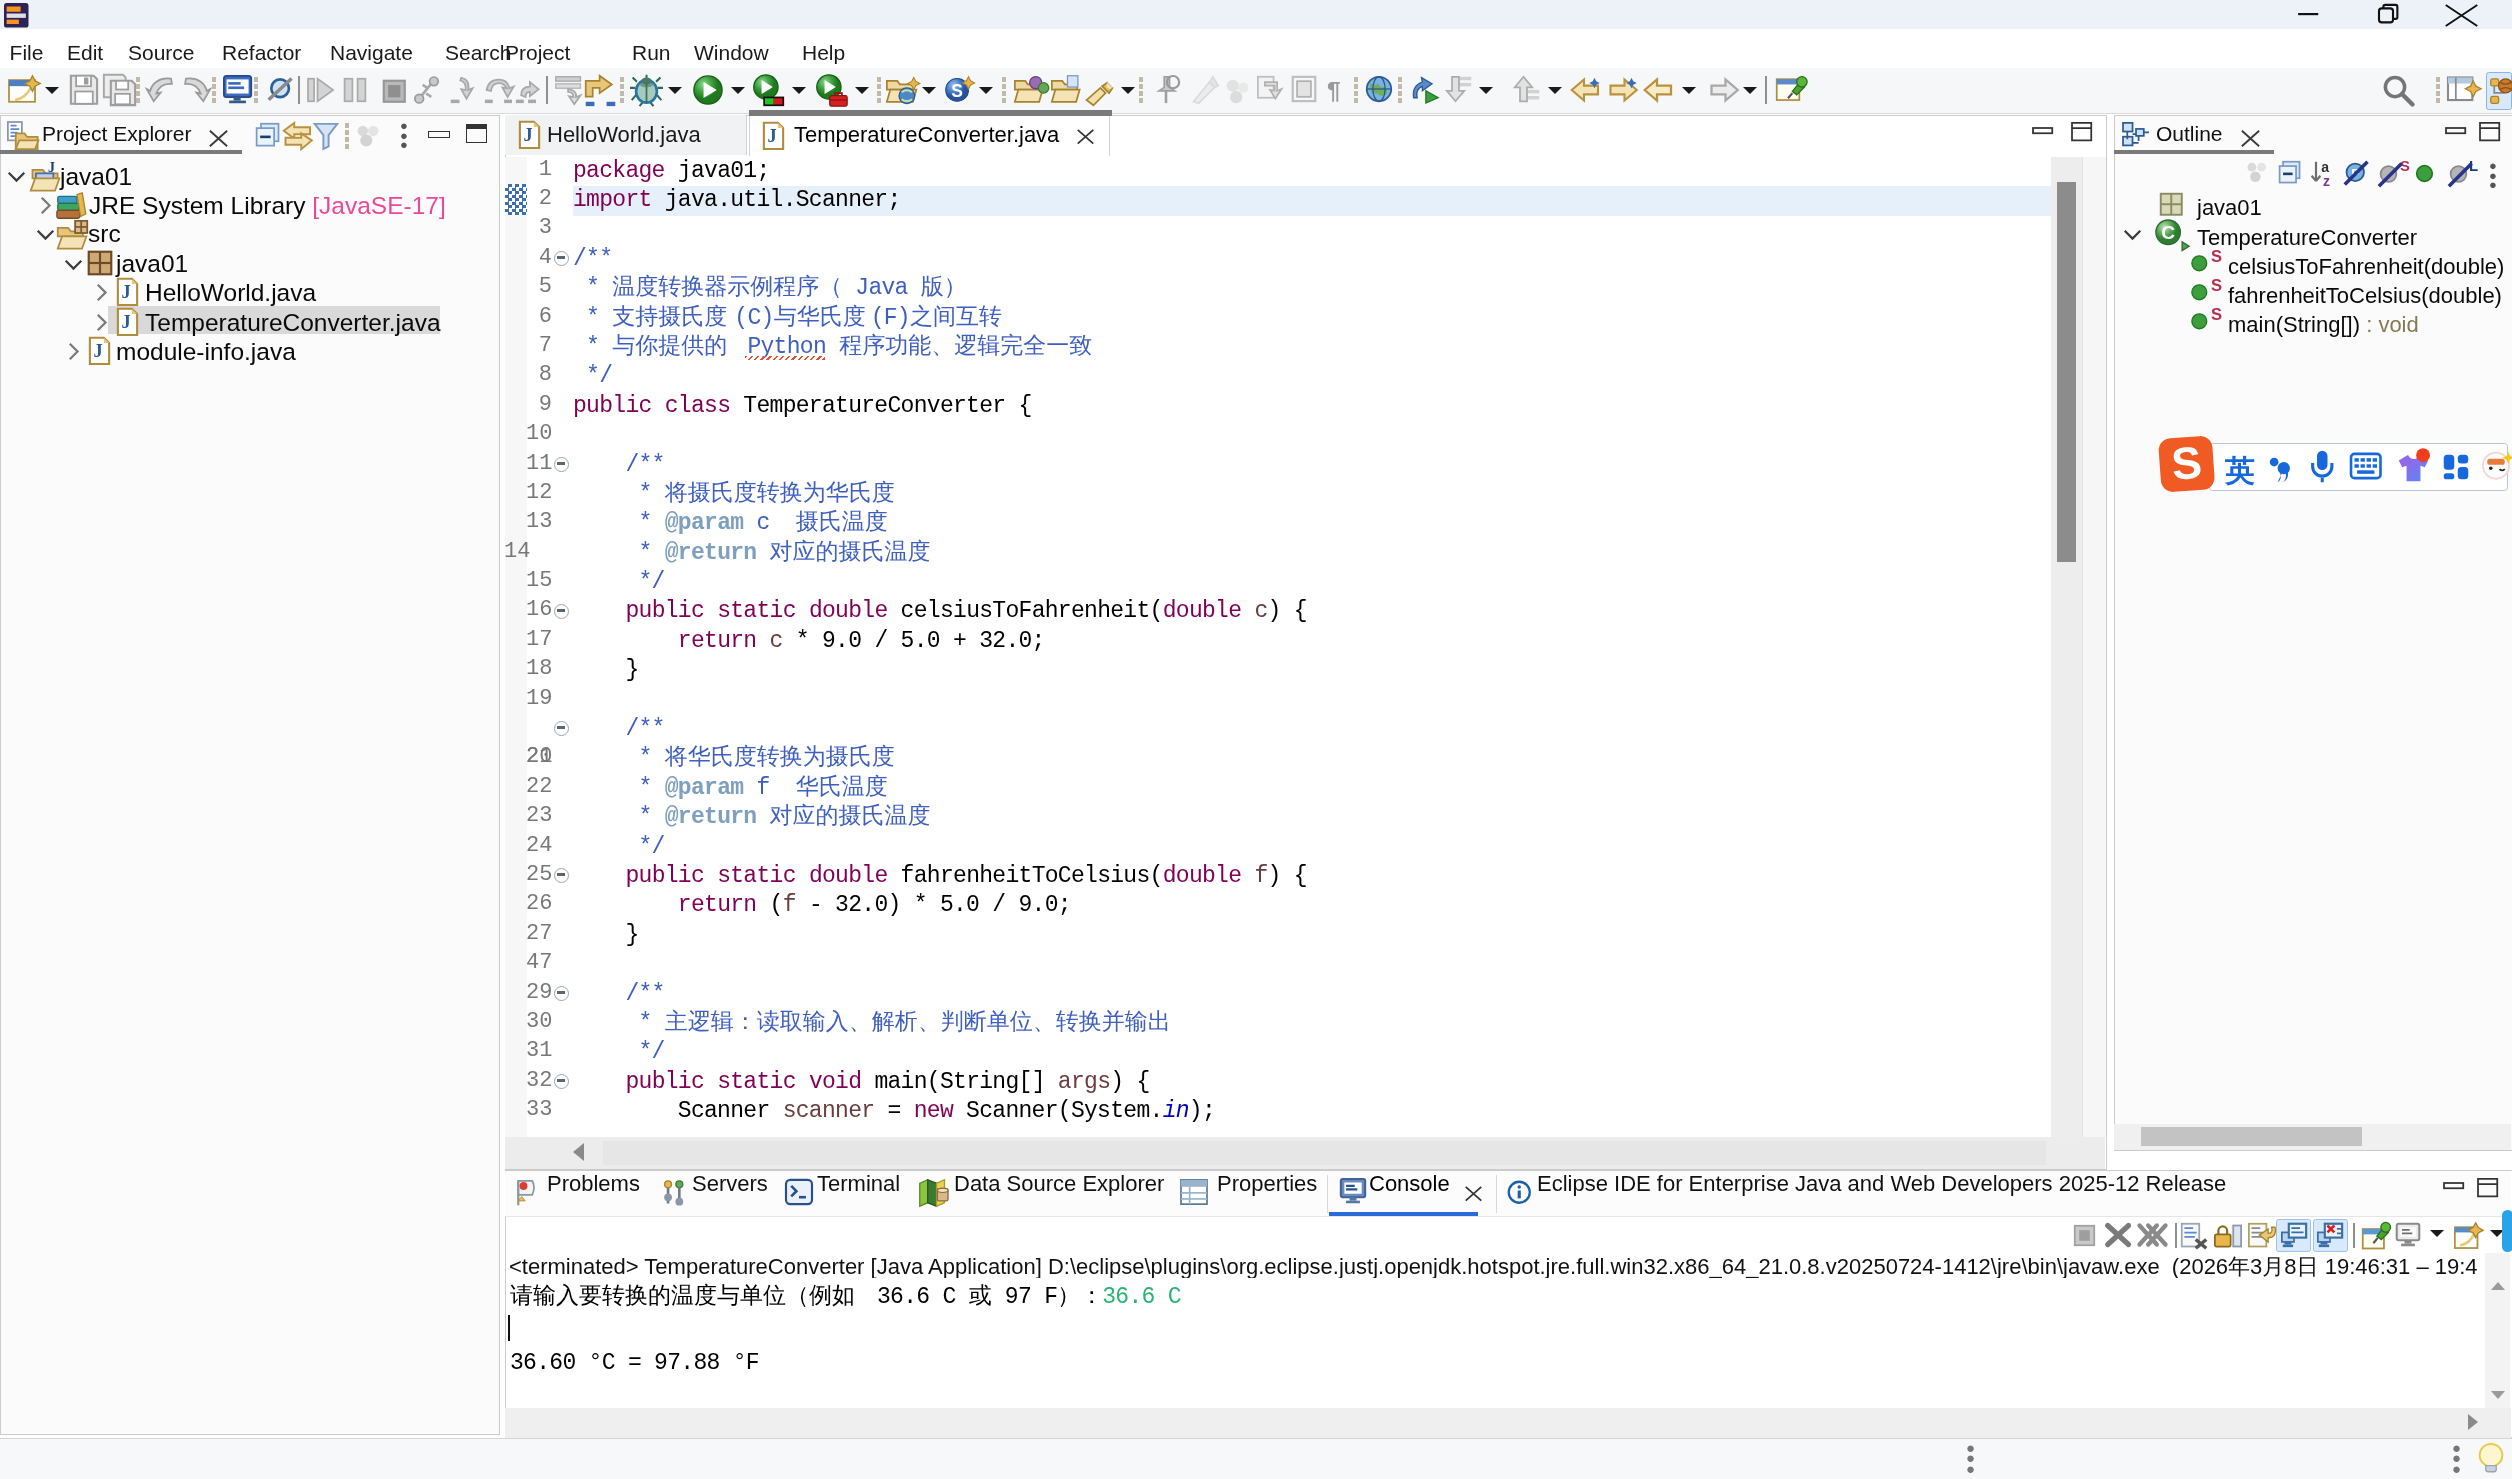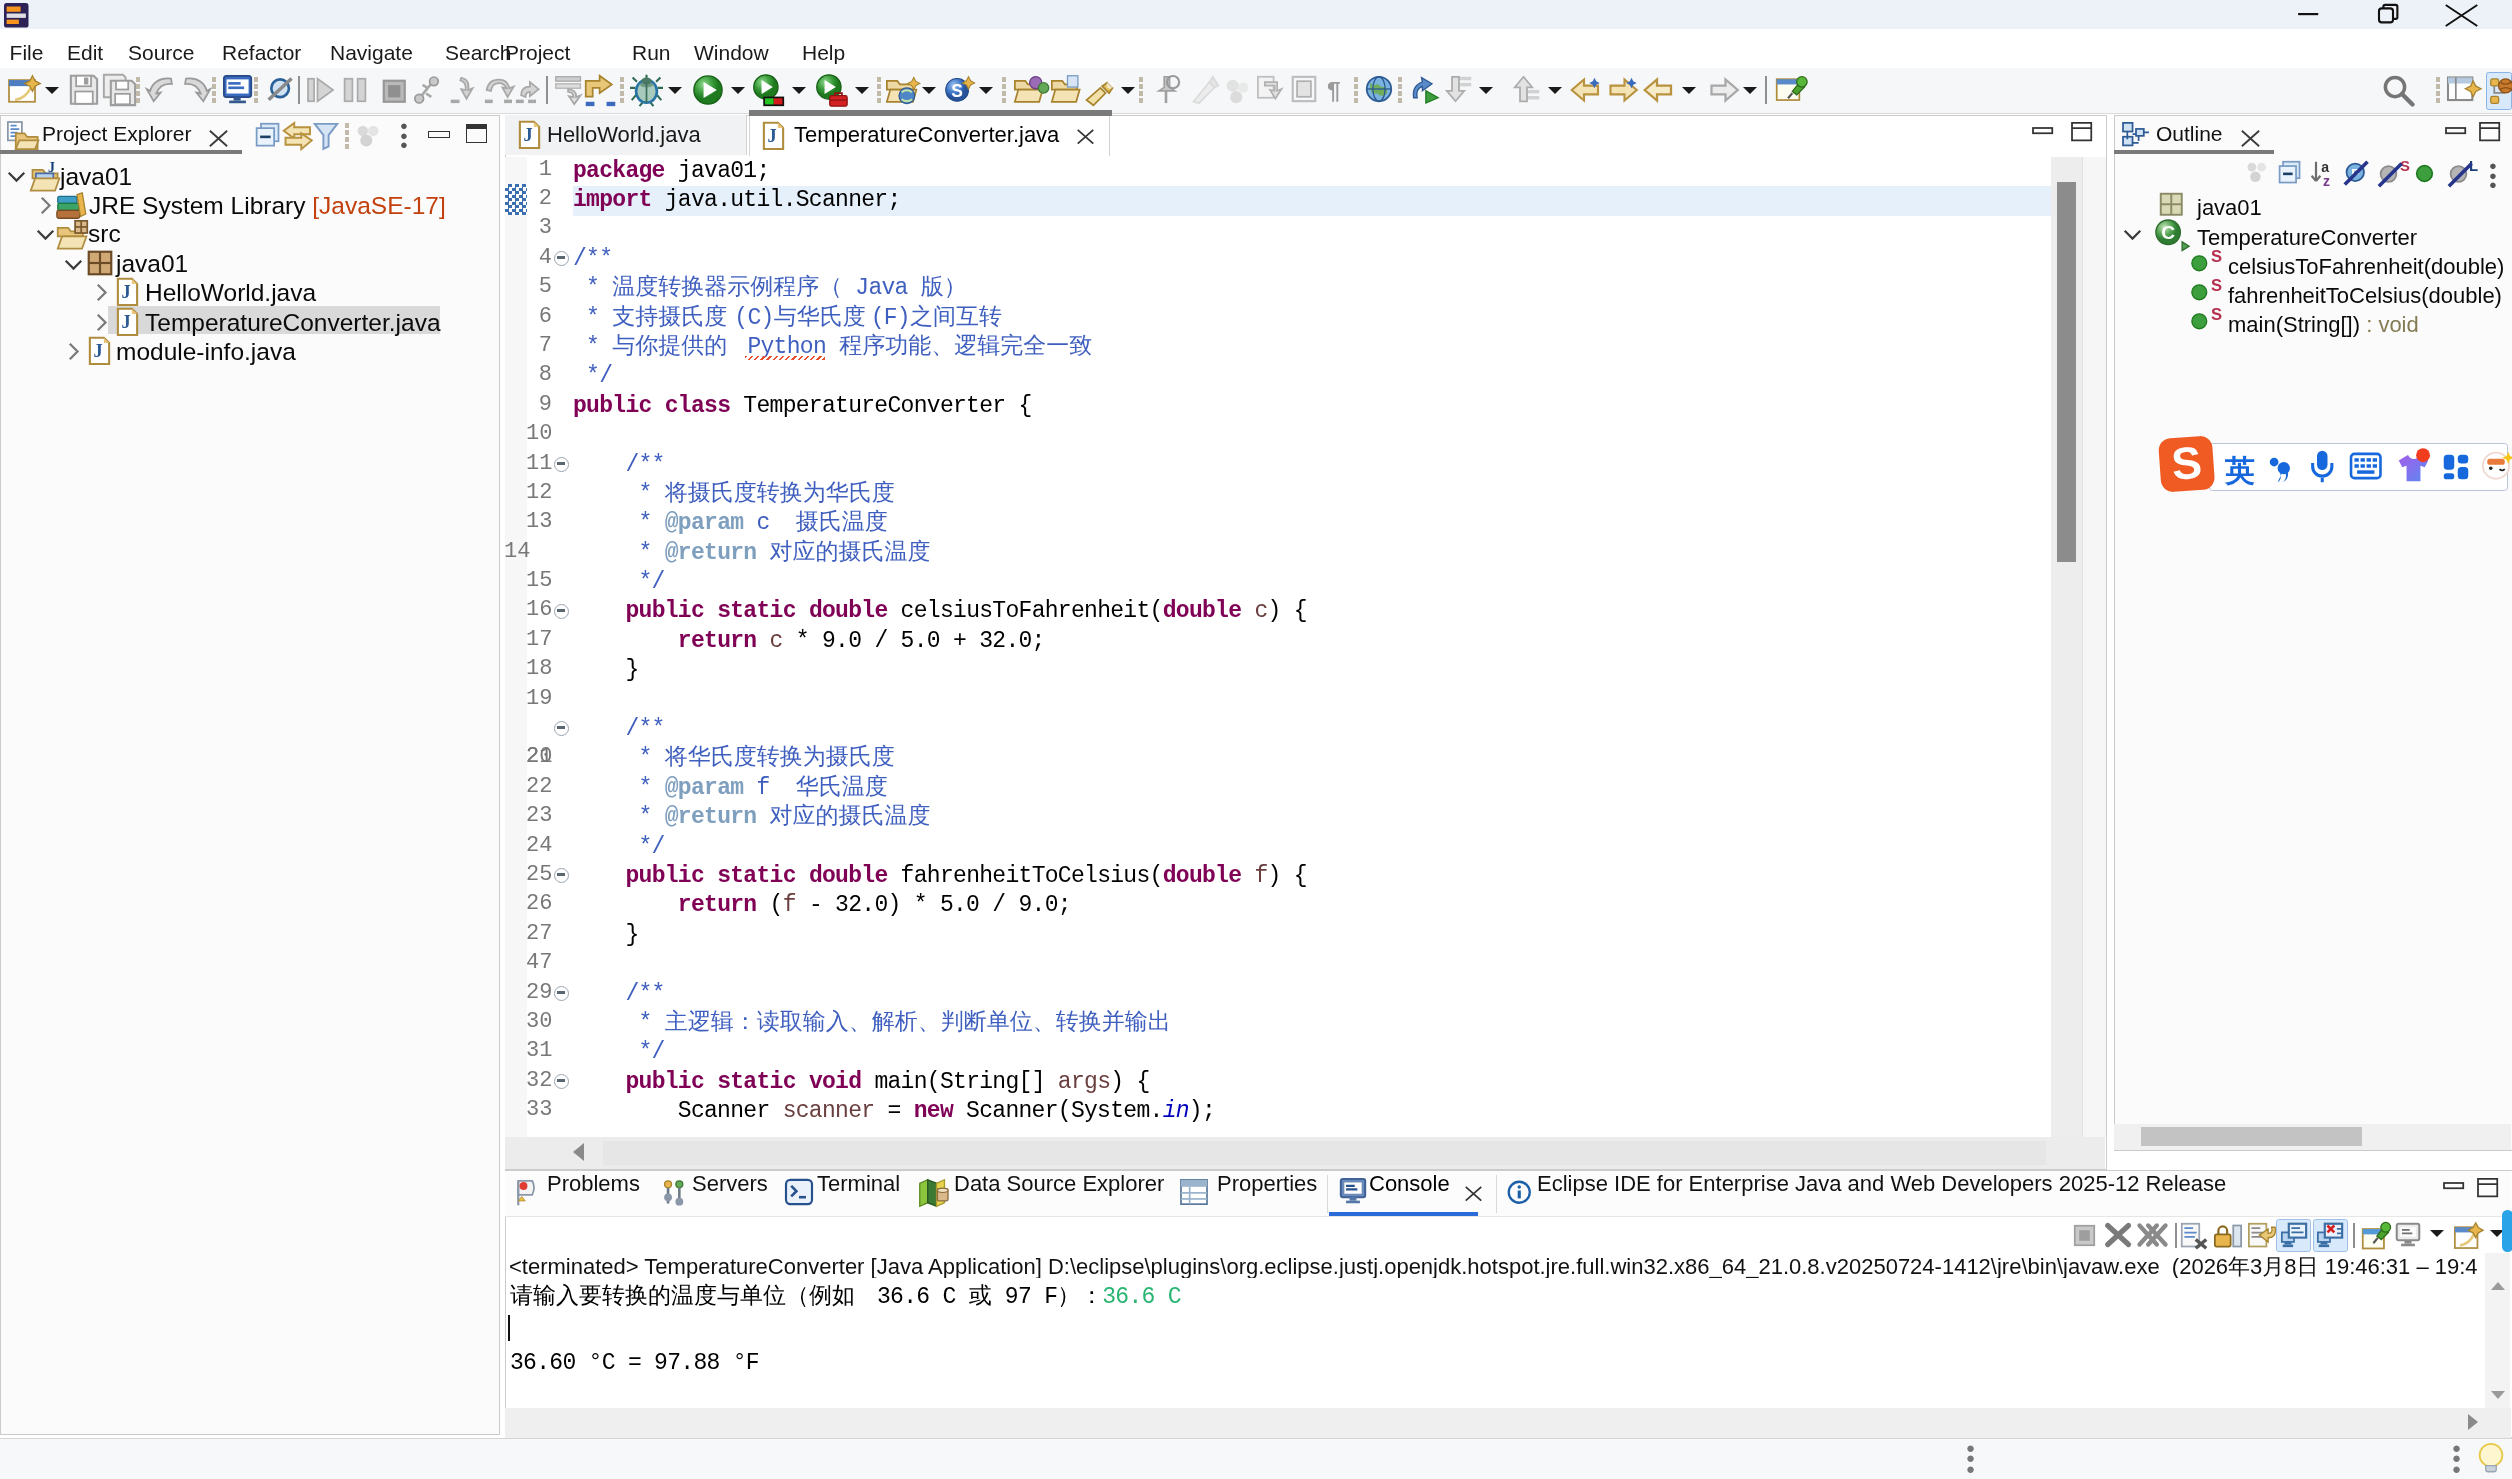--- a/index.html
+++ b/index.html
@@ -16,21 +16,21 @@
 .divs{position:absolute;top:76px;width:1.7px;height:28px;background:#8f8f8f}
 .caret{position:absolute;width:0;height:0;border-left:7px solid transparent;border-right:7px solid transparent;border-top:7.9px solid #1a1a1a;top:87px}
 .panel{position:absolute;background:#fbfbfc;border:0.9px solid #cbcbcb}
 .vhead{font-size:21px;color:#111}
 .tabline{position:absolute;height:4.4px;background:#7a7a7a}
 
 .trow{position:absolute;font-size:24.5px;color:#0a0a0a;white-space:nowrap}
 
 #editor{position:absolute;left:505px;top:115px;width:1602px;height:1055px;background:#fff;border:0.9px solid #cbcbcb}
 .code{font-family:"Liberation Mono",monospace;font-size:23px;letter-spacing:-0.7px;white-space:pre}
-.k{color:#7f0055;font-weight:bold}
+.k{color:#7f0055;font-weight:normal}
 .c{color:#3f5fbf}
 .ct{color:#7f9fbf;font-weight:bold}
 .pv{color:#6a3e3e}
 .sf{color:#0000c0;font-style:italic}
 .cjk{display:inline-block;letter-spacing:0;overflow:visible}
 .ln{position:absolute;width:26px;text-align:right;color:#787878;font-family:"Liberation Mono",monospace;font-size:22px}
 .fold{position:absolute;width:15px;height:15px;border:1.7px solid #9aa4b0;border-radius:50%;background:#fff}
 .fold::after{content:"";position:absolute;left:1.7px;top:4.4px;width:7.9px;height:2.2px;background:#5a6670}
 .cline{position:absolute;height:30px;background:#e6f0fb}
 
@@ -415,21 +415,21 @@
  <div class="trow" style="left:60px;top:163px">java01</div>
  <svg style="left:40px;top:196px" width="12.2" height="19" viewBox="0 0 14 22">
       <path d="M2 2 L11 11 L2 20" fill="none" stroke="#7a7a7a" stroke-width="2.6"></path>
     </svg>
  <svg style="left:56px;top:191px" width="31.5" height="30" viewBox="0 0 36 34">
       <rect x="2" y="6" width="22" height="8" rx="2" fill="#3e9ec4" stroke="#1f6e8e" stroke-width="1.5"></rect>
       <rect x="2" y="14" width="24" height="8" rx="2" fill="#3aa566" stroke="#1f7a42" stroke-width="1.5"></rect>
       <rect x="1" y="22" width="26" height="9" rx="2" fill="#b5713c" stroke="#7a4a20" stroke-width="1.5"></rect>
       <path d="M24 4 l6-2 4 24 -6 3 z" fill="#e8b64c" stroke="#a8832e" stroke-width="1.5"></path>
     </svg>
- <div class="trow" style="left:89px;top:192px">JRE System Library <span style="color:#c2410c">[JavaSE-17]</span></div>
+ <div class="trow" style="left:89px;top:192px">JRE System Library <span style="color:#ec4899">[JavaSE-17]</span></div>
  <svg style="left:36px;top:229px" width="19" height="12.2" viewBox="0 0 22 14">
       <path d="M2 2 L11 11 L20 2" fill="none" stroke="#3c3c3c" stroke-width="2.6"></path>
     </svg>
  <svg style="left:56px;top:219px" width="33" height="31.5" viewBox="0 0 38 36">
       <path d="M2 10 h12 l3 4 h14 v6 h-29 z" fill="#e8c57b" stroke="#b08d3e" stroke-width="2"></path>
       <path d="M2 34 l5-14 h28 l-5 14 z" fill="#f3e3b5" stroke="#b08d3e" stroke-width="2"></path>
       <g stroke="#7a5a2e" stroke-width="2">
         <rect x="22" y="2" width="14" height="14" fill="#d9b98a"></rect>
         <line x1="29" y1="2" x2="29" y2="16"></line>
         <line x1="22" y1="9" x2="36" y2="9"></line>

